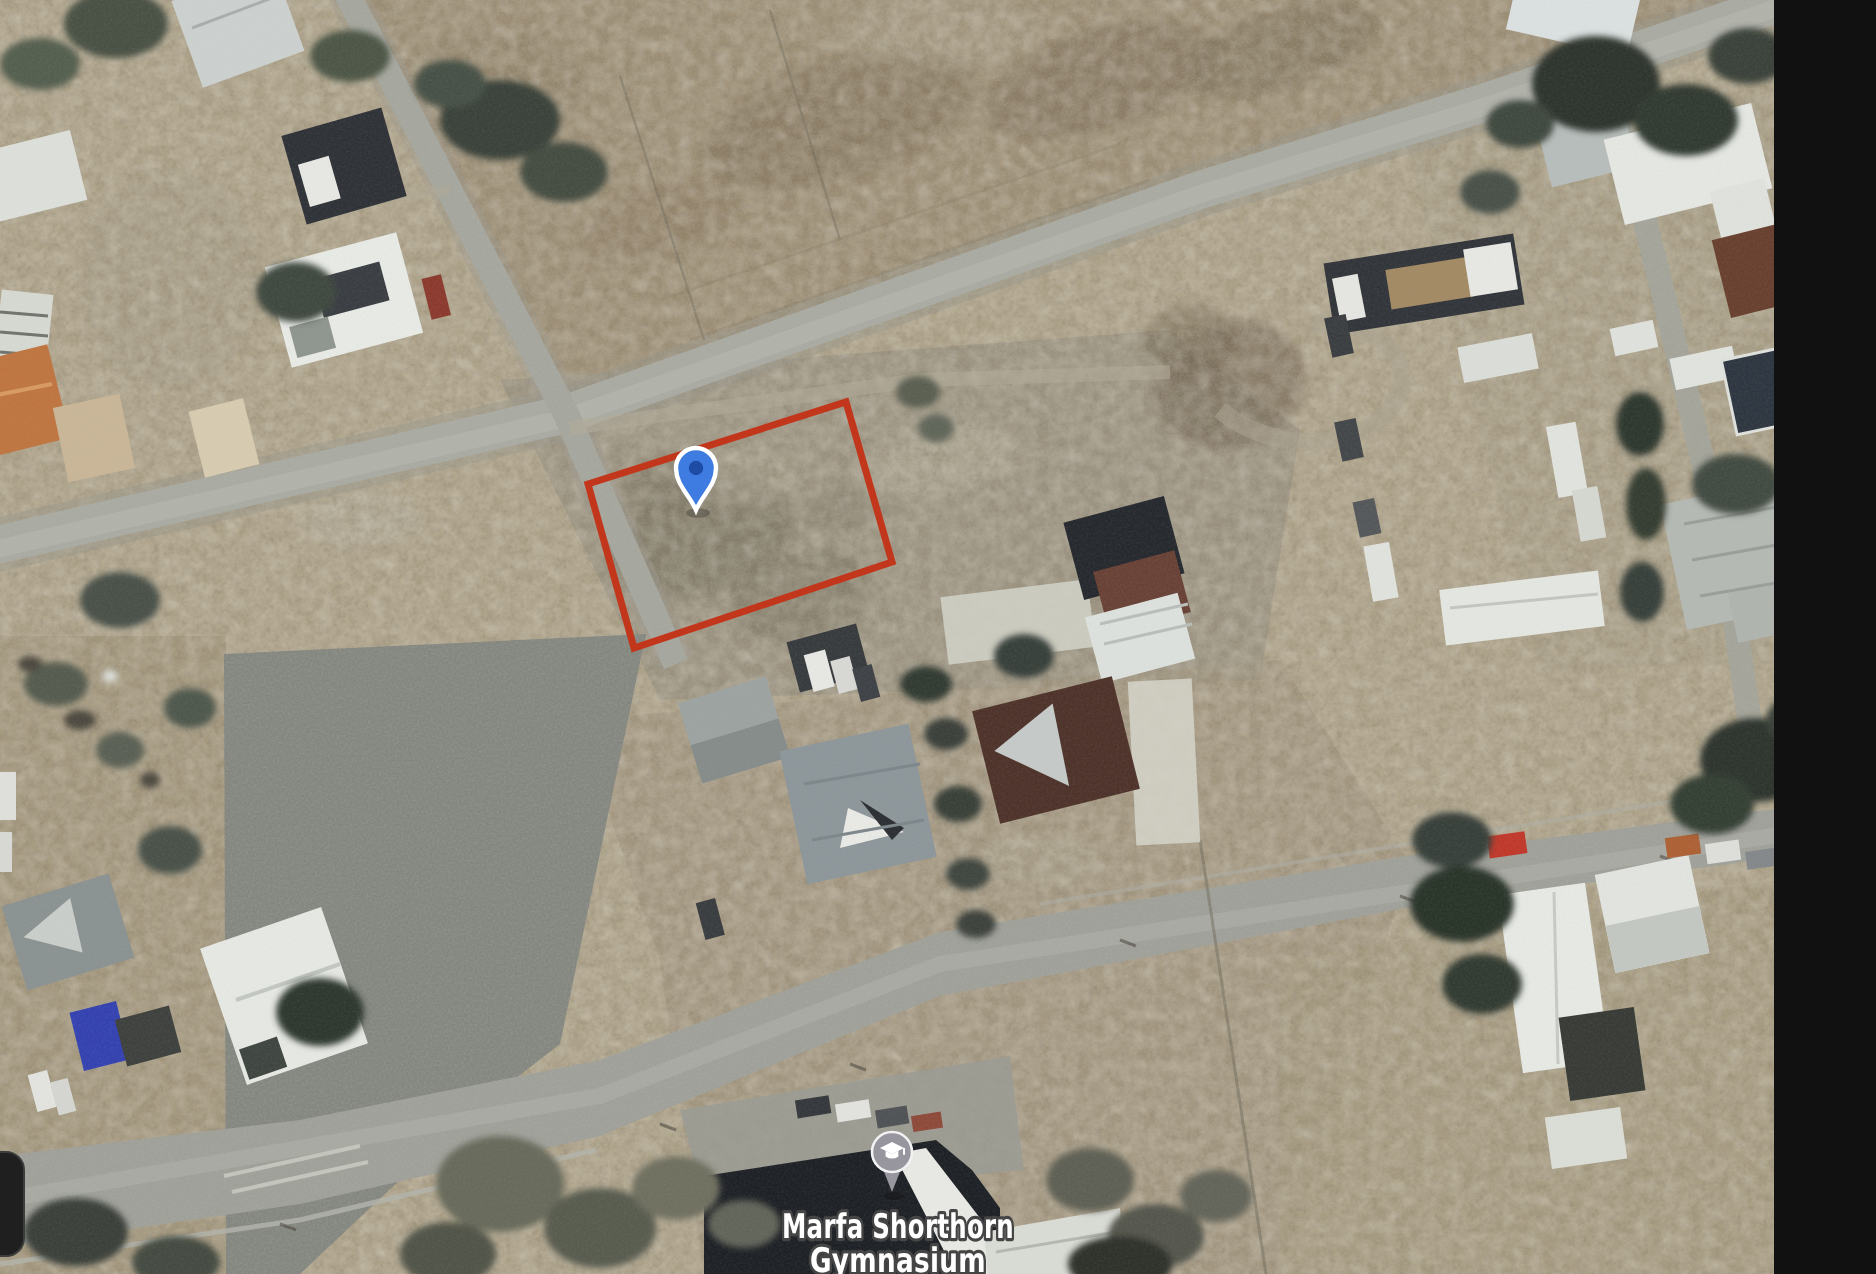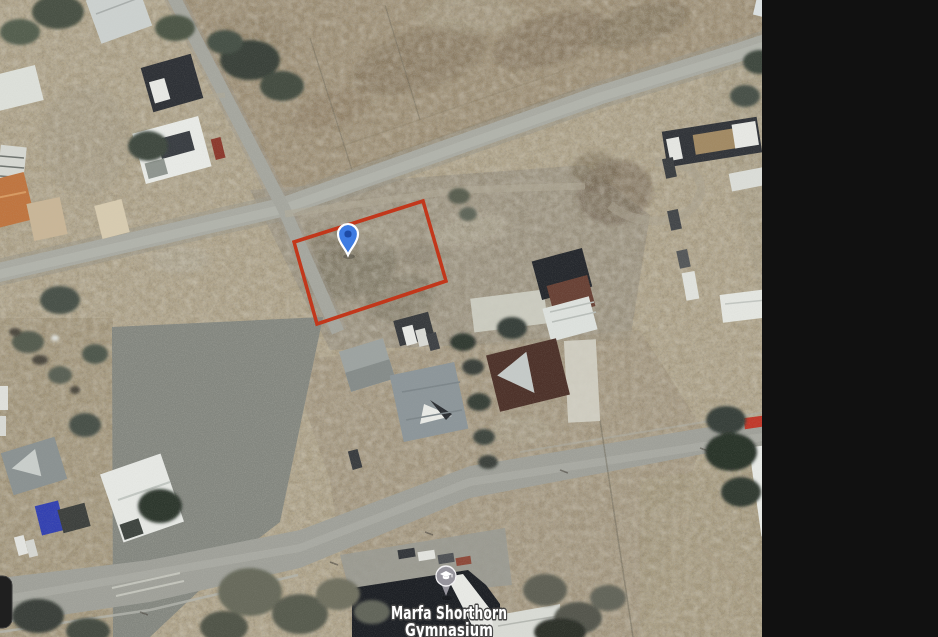--- a/index.html
+++ b/index.html
@@ -1,16 +1,16 @@
 <!DOCTYPE html>
 <html><head>
 <meta charset="utf-8">
 <style>
   html,body{margin:0;padding:0;background:#111;}
-  .stage{position:relative;width:762px;height:637px;overflow:hidden;background:#0369a1;cursor:grab;}
+  .stage{position:relative;width:887px;height:637px;overflow:hidden;background:#0369a1;cursor:grab;}
   .stage svg{display:block;}
   text.poi{font-family:"DejaVu Sans","Liberation Sans",sans-serif;font-weight:bold;
     fill:#ffffff;stroke:#454545;stroke-width:3.2px;stroke-linejoin:round;paint-order:stroke;
     letter-spacing:.2px;}
 </style>
 </head>
 <body>
 
 <div class="stage">
 <svg width="938" height="637" viewBox="0 0 938 637" xmlns="http://www.w3.org/2000/svg">

